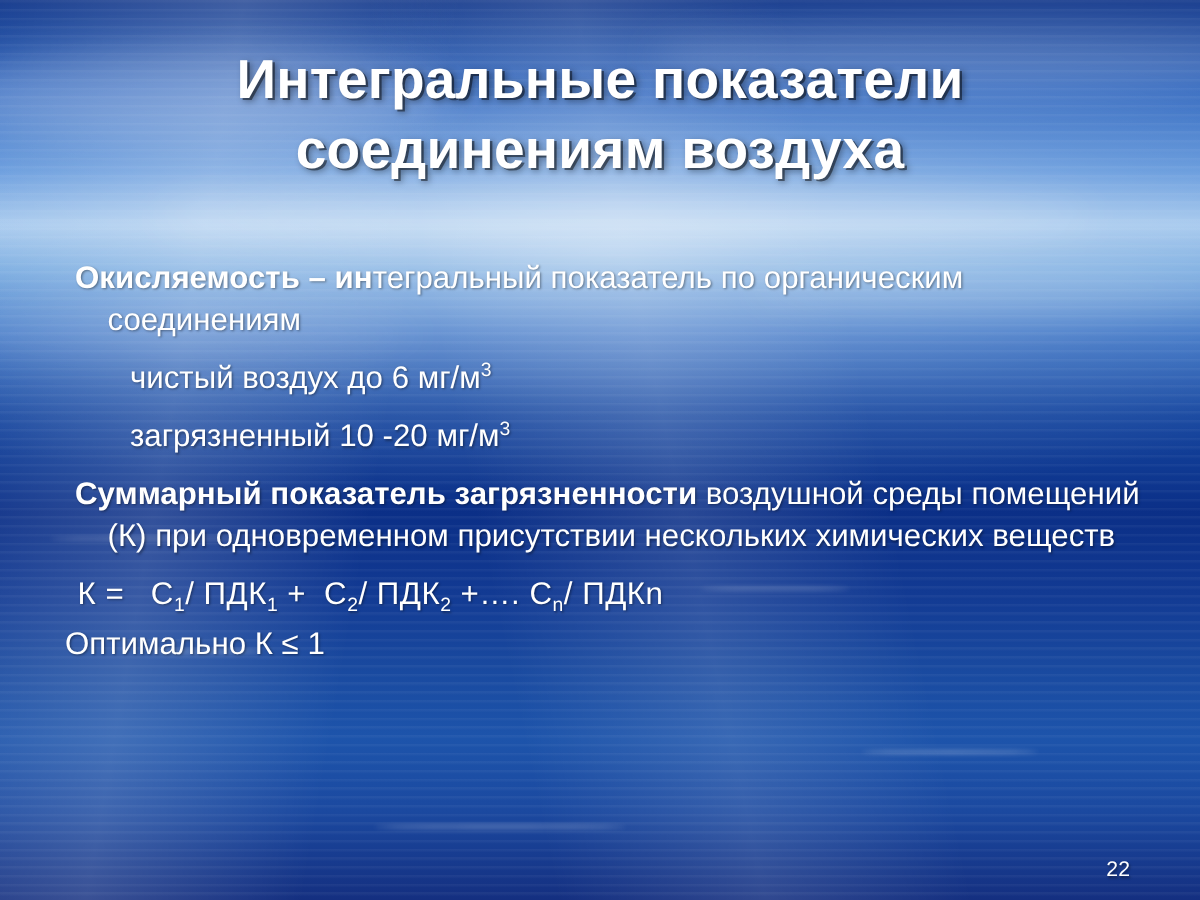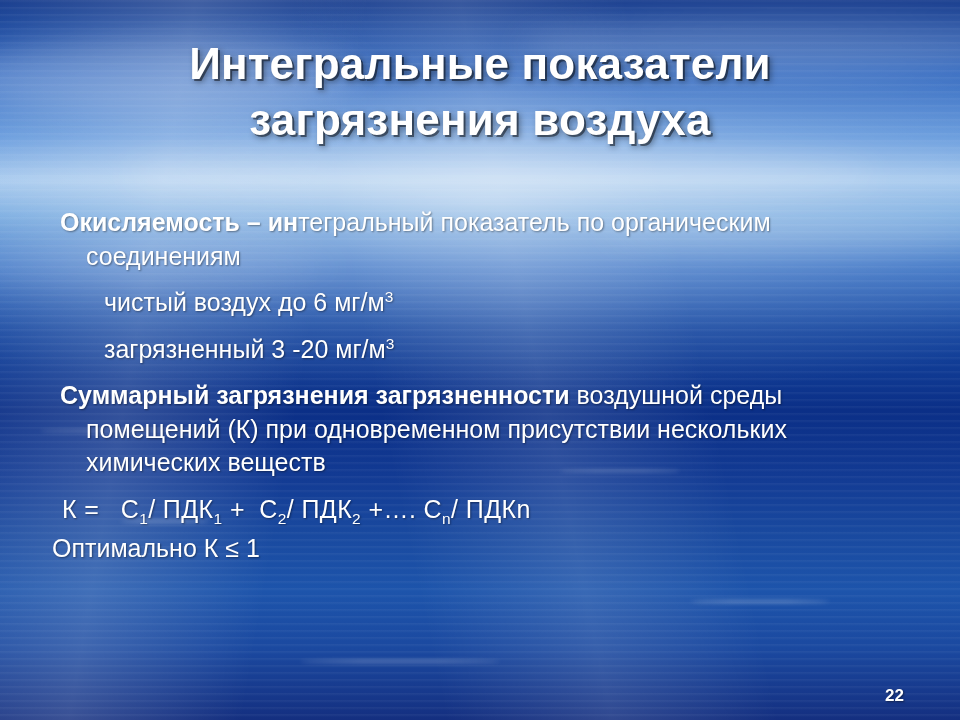--- a/index.html
+++ b/index.html
@@ -128,21 +128,20 @@
   .sp { display: inline-block; width: 14px; }
   .sp-sm { display: inline-block; width: 7px; }
 
   .page-number {
     position: absolute;
     right: 56px;
     bottom: 14px;
     color: #ffffff;
     font-size: 17px;
     text-shadow: 1px 1px 2px rgba(0,0,0,0.45);
-    font-weight: bold;
   }
 </style>
 </head>
 <body>
 
 <div class="slide">
 
   <div class="cloud c1"></div>
   <div class="cloud c2"></div>
   <div class="cloud c3"></div>
@@ -150,39 +149,39 @@
   <div class="cloud c5"></div>
 
   <div class="glint" style="left:120px; top:520px; width:90px; height:3px;"></div>
   <div class="glint" style="left:690px; top:600px; width:140px; height:3px;"></div>
   <div class="glint" style="left:300px; top:660px; width:200px; height:3px;"></div>
   <div class="glint" style="left:40px; top:430px; width:160px; height:2px;"></div>
   <div class="glint" style="left:560px; top:470px; width:120px; height:2px;"></div>
 
   <div class="title">
     <div>Интегральные показатели</div>
-    <div>загрязнения воздуха</div>
+    <div>соединениям воздуха</div>
   </div>
 
   <div class="body-block">
 
     <p class="para">
       <b>Окисляемость – ин</b><span>тегральный показатель по органическим соединениям</span>
     </p>
 
     <p class="para noindent">
       <span>чистый воздух до 6 мг/м</span><sup>3</sup>
     </p>
 
     <p class="para noindent">
-      <span>загрязненный 3 -20 мг/м</span><sup>3</sup>
+      <span>загрязненный 10 -20 мг/м</span><sup>3</sup>
     </p>
 
     <p class="para">
-      <b>Суммарный загрязнения загрязненности</b><span> воздушной среды помещений (К) при одновременном присутствии нескольких химических веществ</span>
+      <b>Суммарный показатель загрязненности</b><span> воздушной среды помещений (К) при одновременном присутствии нескольких химических веществ</span>
     </p>
 
     <p class="para formula">
       <span>К = </span><span class="sp"></span><span>С</span><sub>1</sub><span>/ ПДК</span><sub>1</sub><span> + </span><span class="sp-sm"></span><span>С</span><sub>2</sub><span>/ ПДК</span><sub>2</sub><span> +…. </span><span>С</span><sub>n</sub><span>/ ПДКn</span>
     </p>
 
     <p class="para centered">Оптимально К ≤ 1</p>
 
   </div>
 

